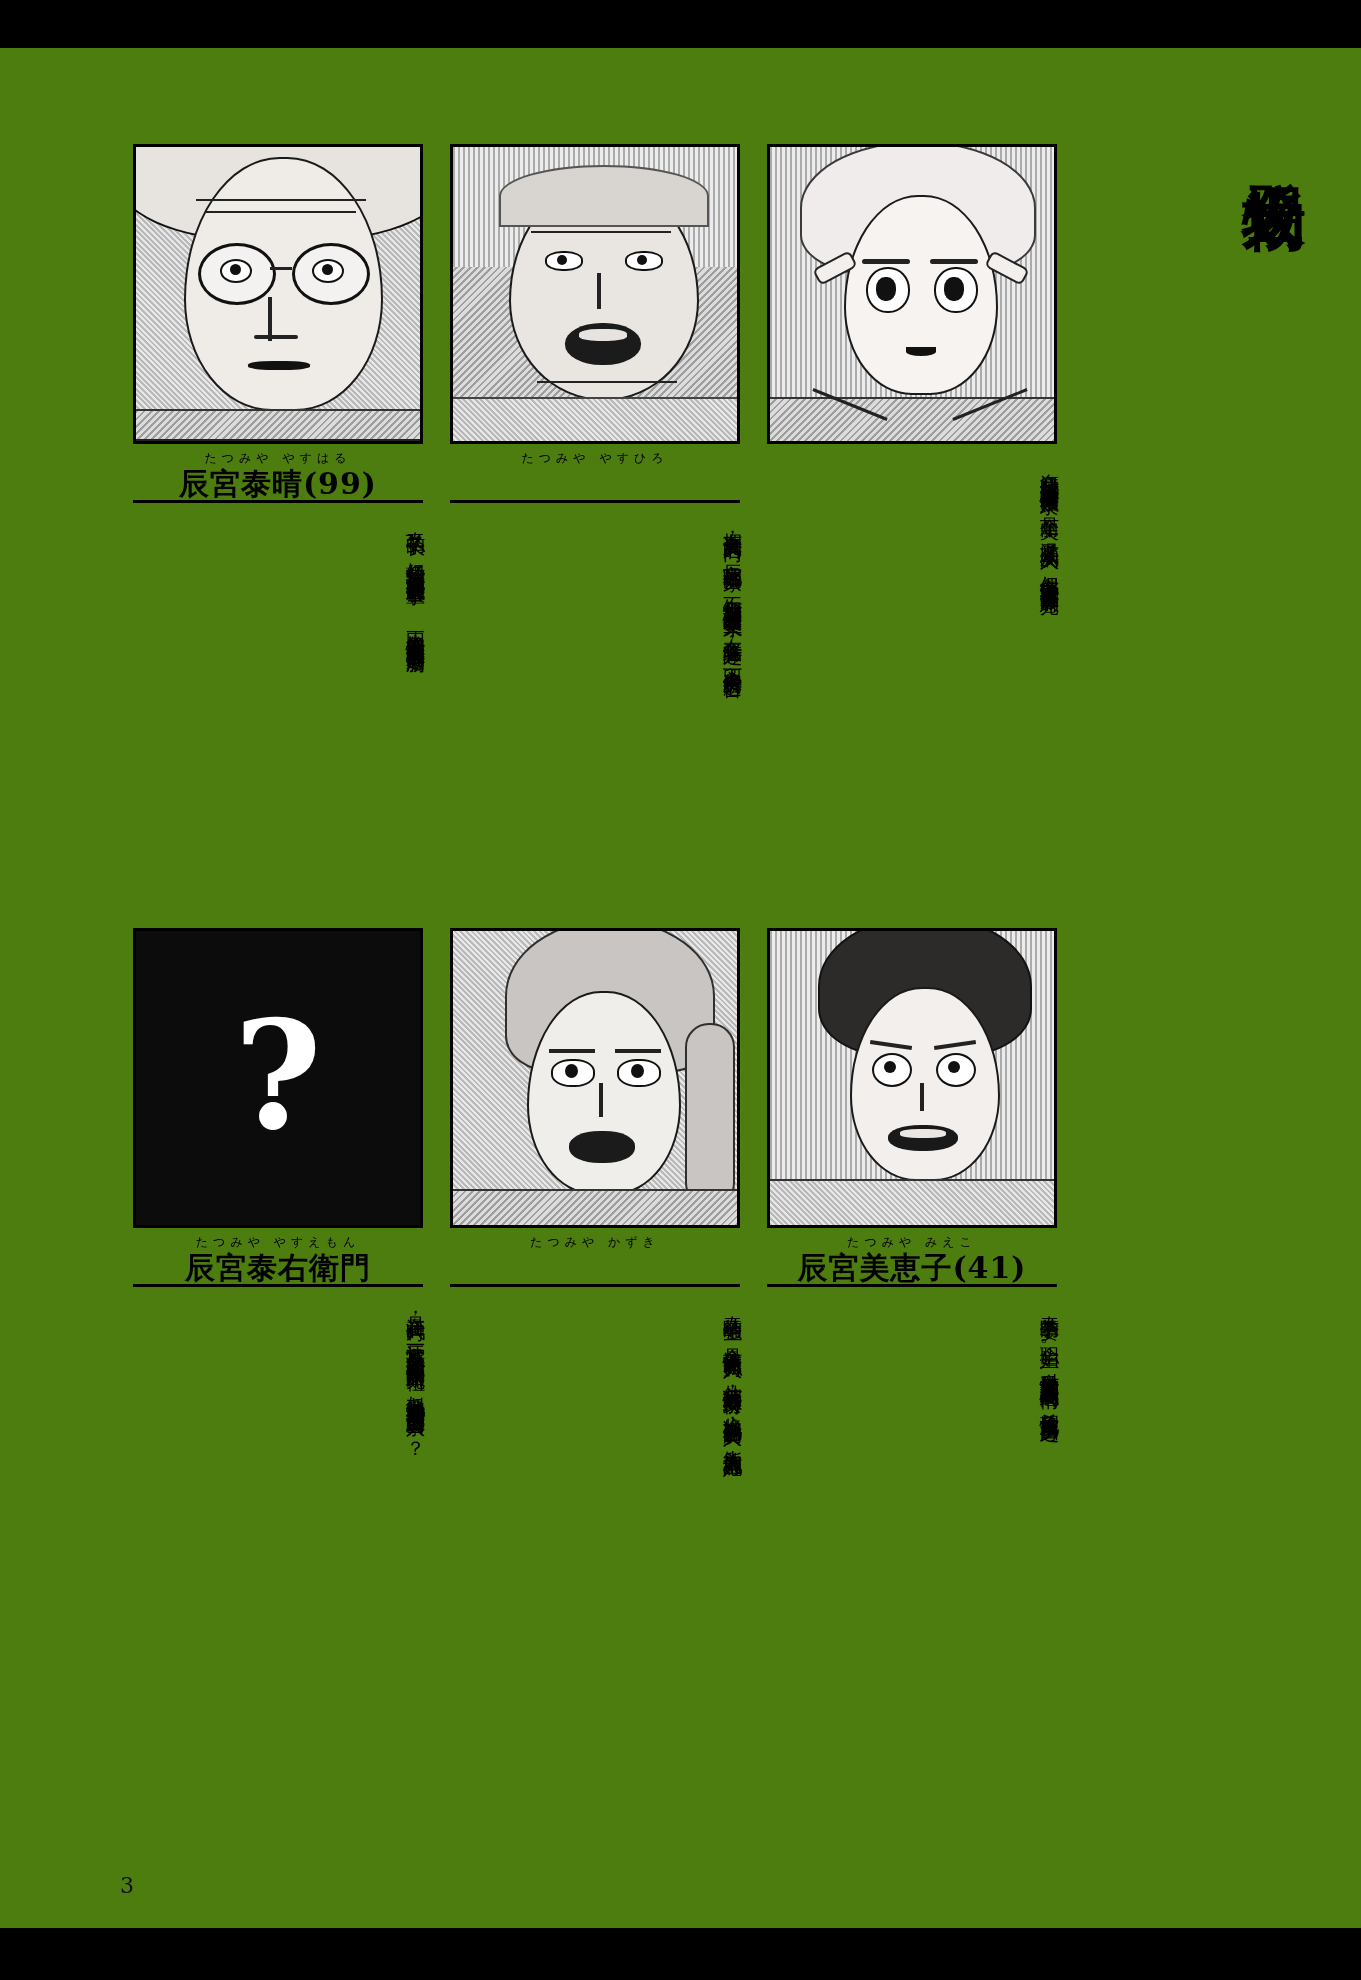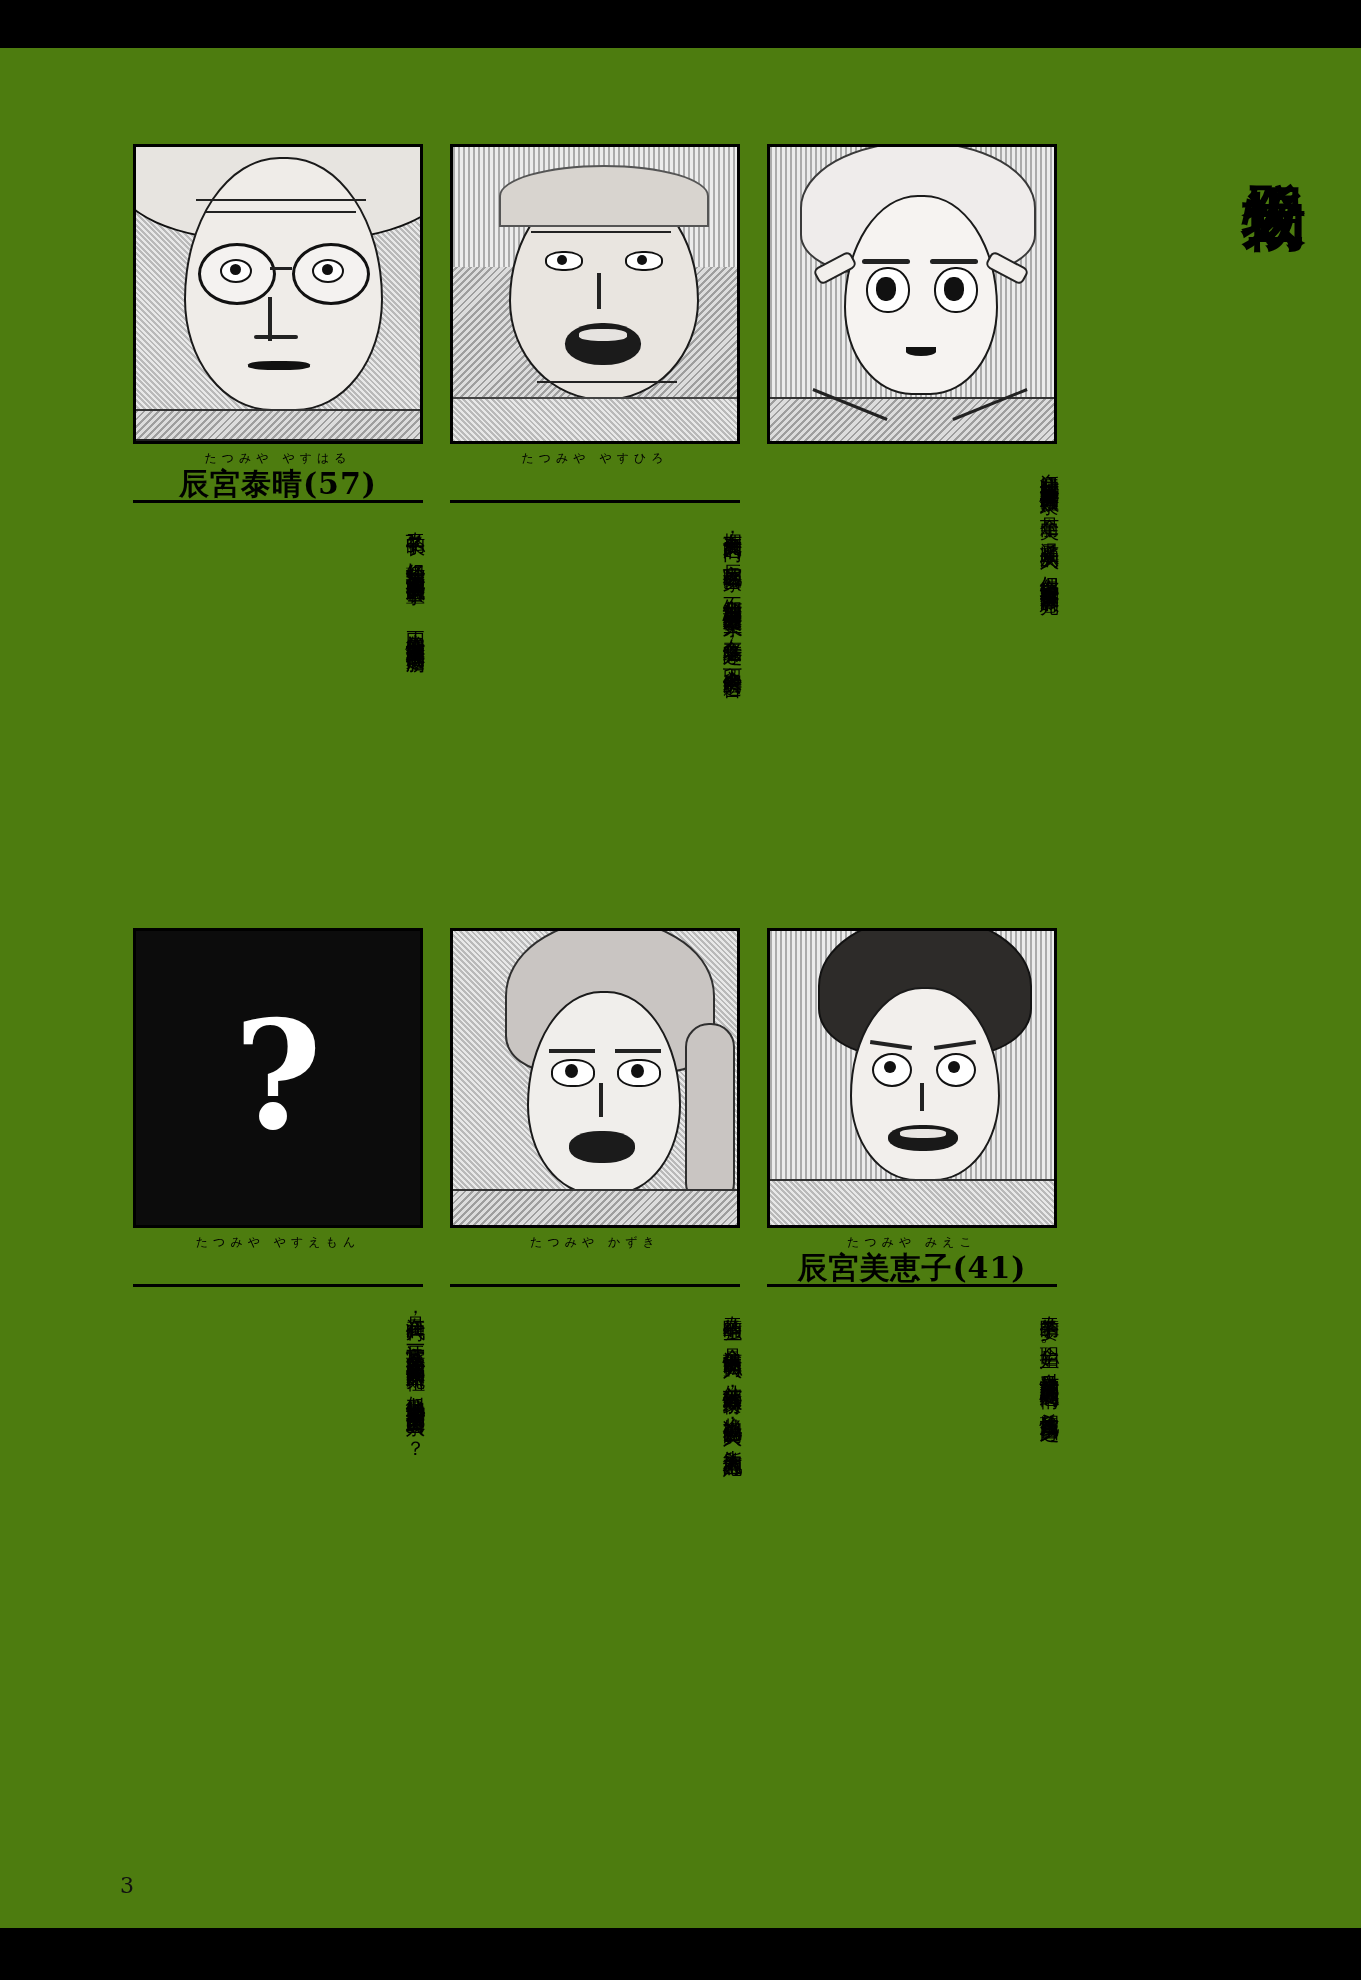--- a/index.html
+++ b/index.html
@@ -216,21 +216,21 @@
           <div class="pupil" style="left:186px;top:117px;width:11px;height:11px;"></div>
           <div class="line" style="left:132px;top:150px;width:4px;height:44px;"></div>
           <div class="line" style="left:118px;top:188px;width:44px;height:4px;border-radius:3px;"></div>
           <div class="mouth" style="left:112px;top:214px;width:62px;height:9px;"></div>
           <div class="face tone-b" style="left:0;top:262px;right:0;bottom:0;border-top:2px solid #333;"></div>
           <div class="line" style="left:0;top:292px;width:290px;height:3px;"></div>
         </div>
       </div>
       <div class="nameplate">
         <div class="furigana">たつみや やすはる</div>
-        <div class="name">辰宮泰晴(57)</div>
+        <div class="name">辰宮泰晴(99)</div>
       </div>
       <div class="desc">泰弘的长子
 担任经营贸易与房地产的辰宫商事的代表董事。
 正因为父亲遗留的性奴隶继承问题伤透脑筋</div>
     </div>
 
     <div class="card c1">
       <div class="portrait">
         <div class="face tone-b">
           <div class="face tone-c" style="left:0;top:0;right:0;height:120px;"></div>
@@ -281,20 +281,21 @@
   </div>
 
   <div class="row" id="row2">
 
     <div class="card c0">
       <div class="portrait unknown">
         <div class="qmark">?</div>
       </div>
       <div class="nameplate">
         <div class="furigana">たつみや やすえもん</div>
+        <div class="name">辰宮泰右衛門</div>
       </div>
       <div class="desc">是在江户时代，让辰宫家从一个小商家一跃成为豪商的辰宫家的先祖
 似乎他就是通过南蛮贸易买下艾娜的当事人…？</div>
     </div>
 
     <div class="card c1">
       <div class="portrait">
         <div class="face tone-a">
           <div class="hair" style="left:52px;top:-12px;width:206px;height:150px;border-radius:50% 50% 24% 24%;background:#c9c5c2;border-color:#2f2f2f;"></div>
           <div class="hair" style="left:232px;top:92px;width:46px;height:180px;border-radius:24px;background:#c9c5c2;border-color:#2f2f2f;"></div>

